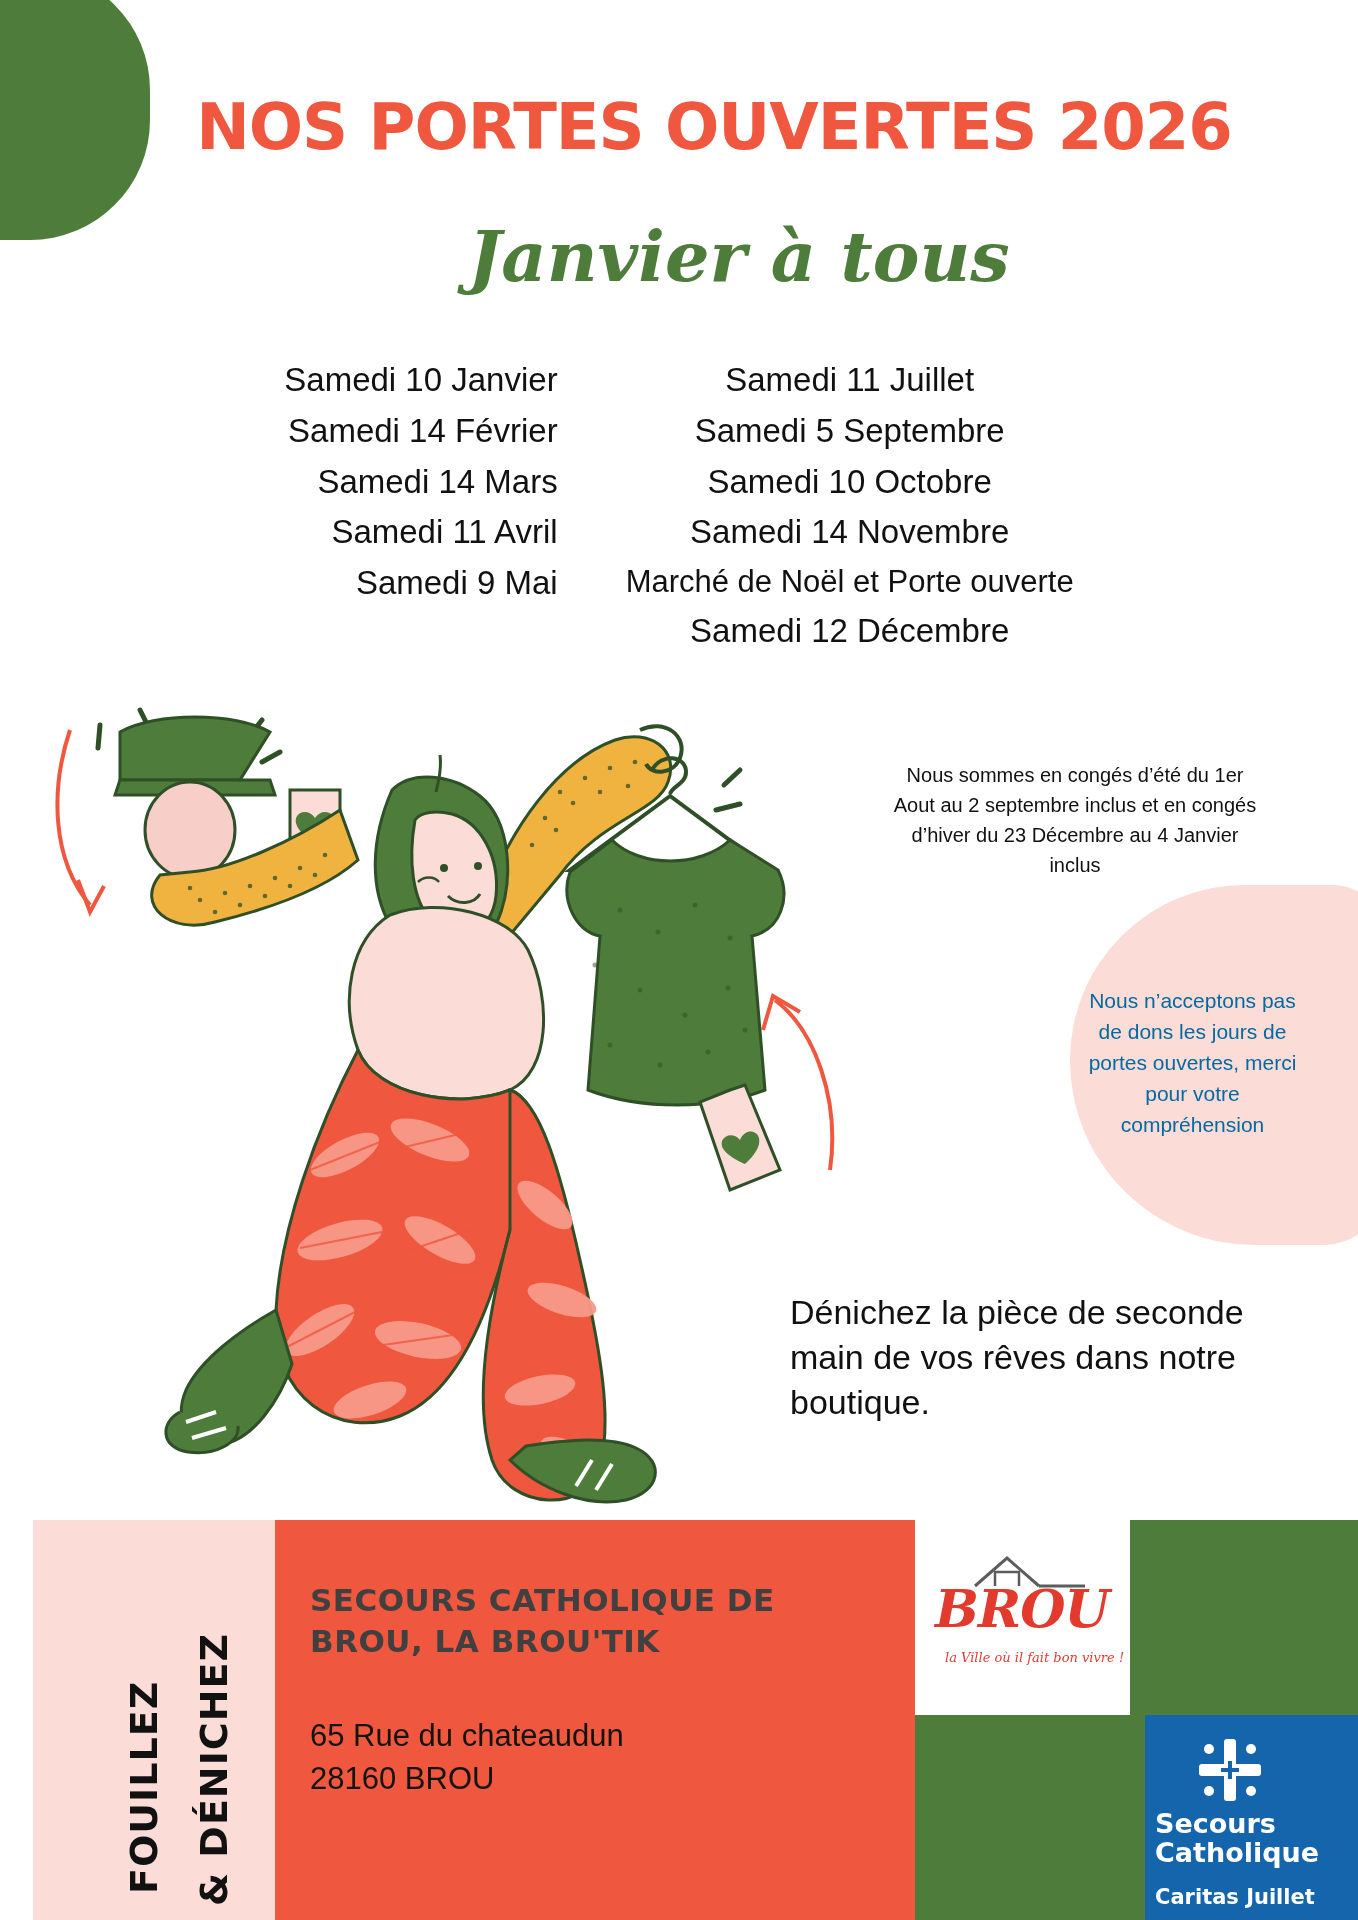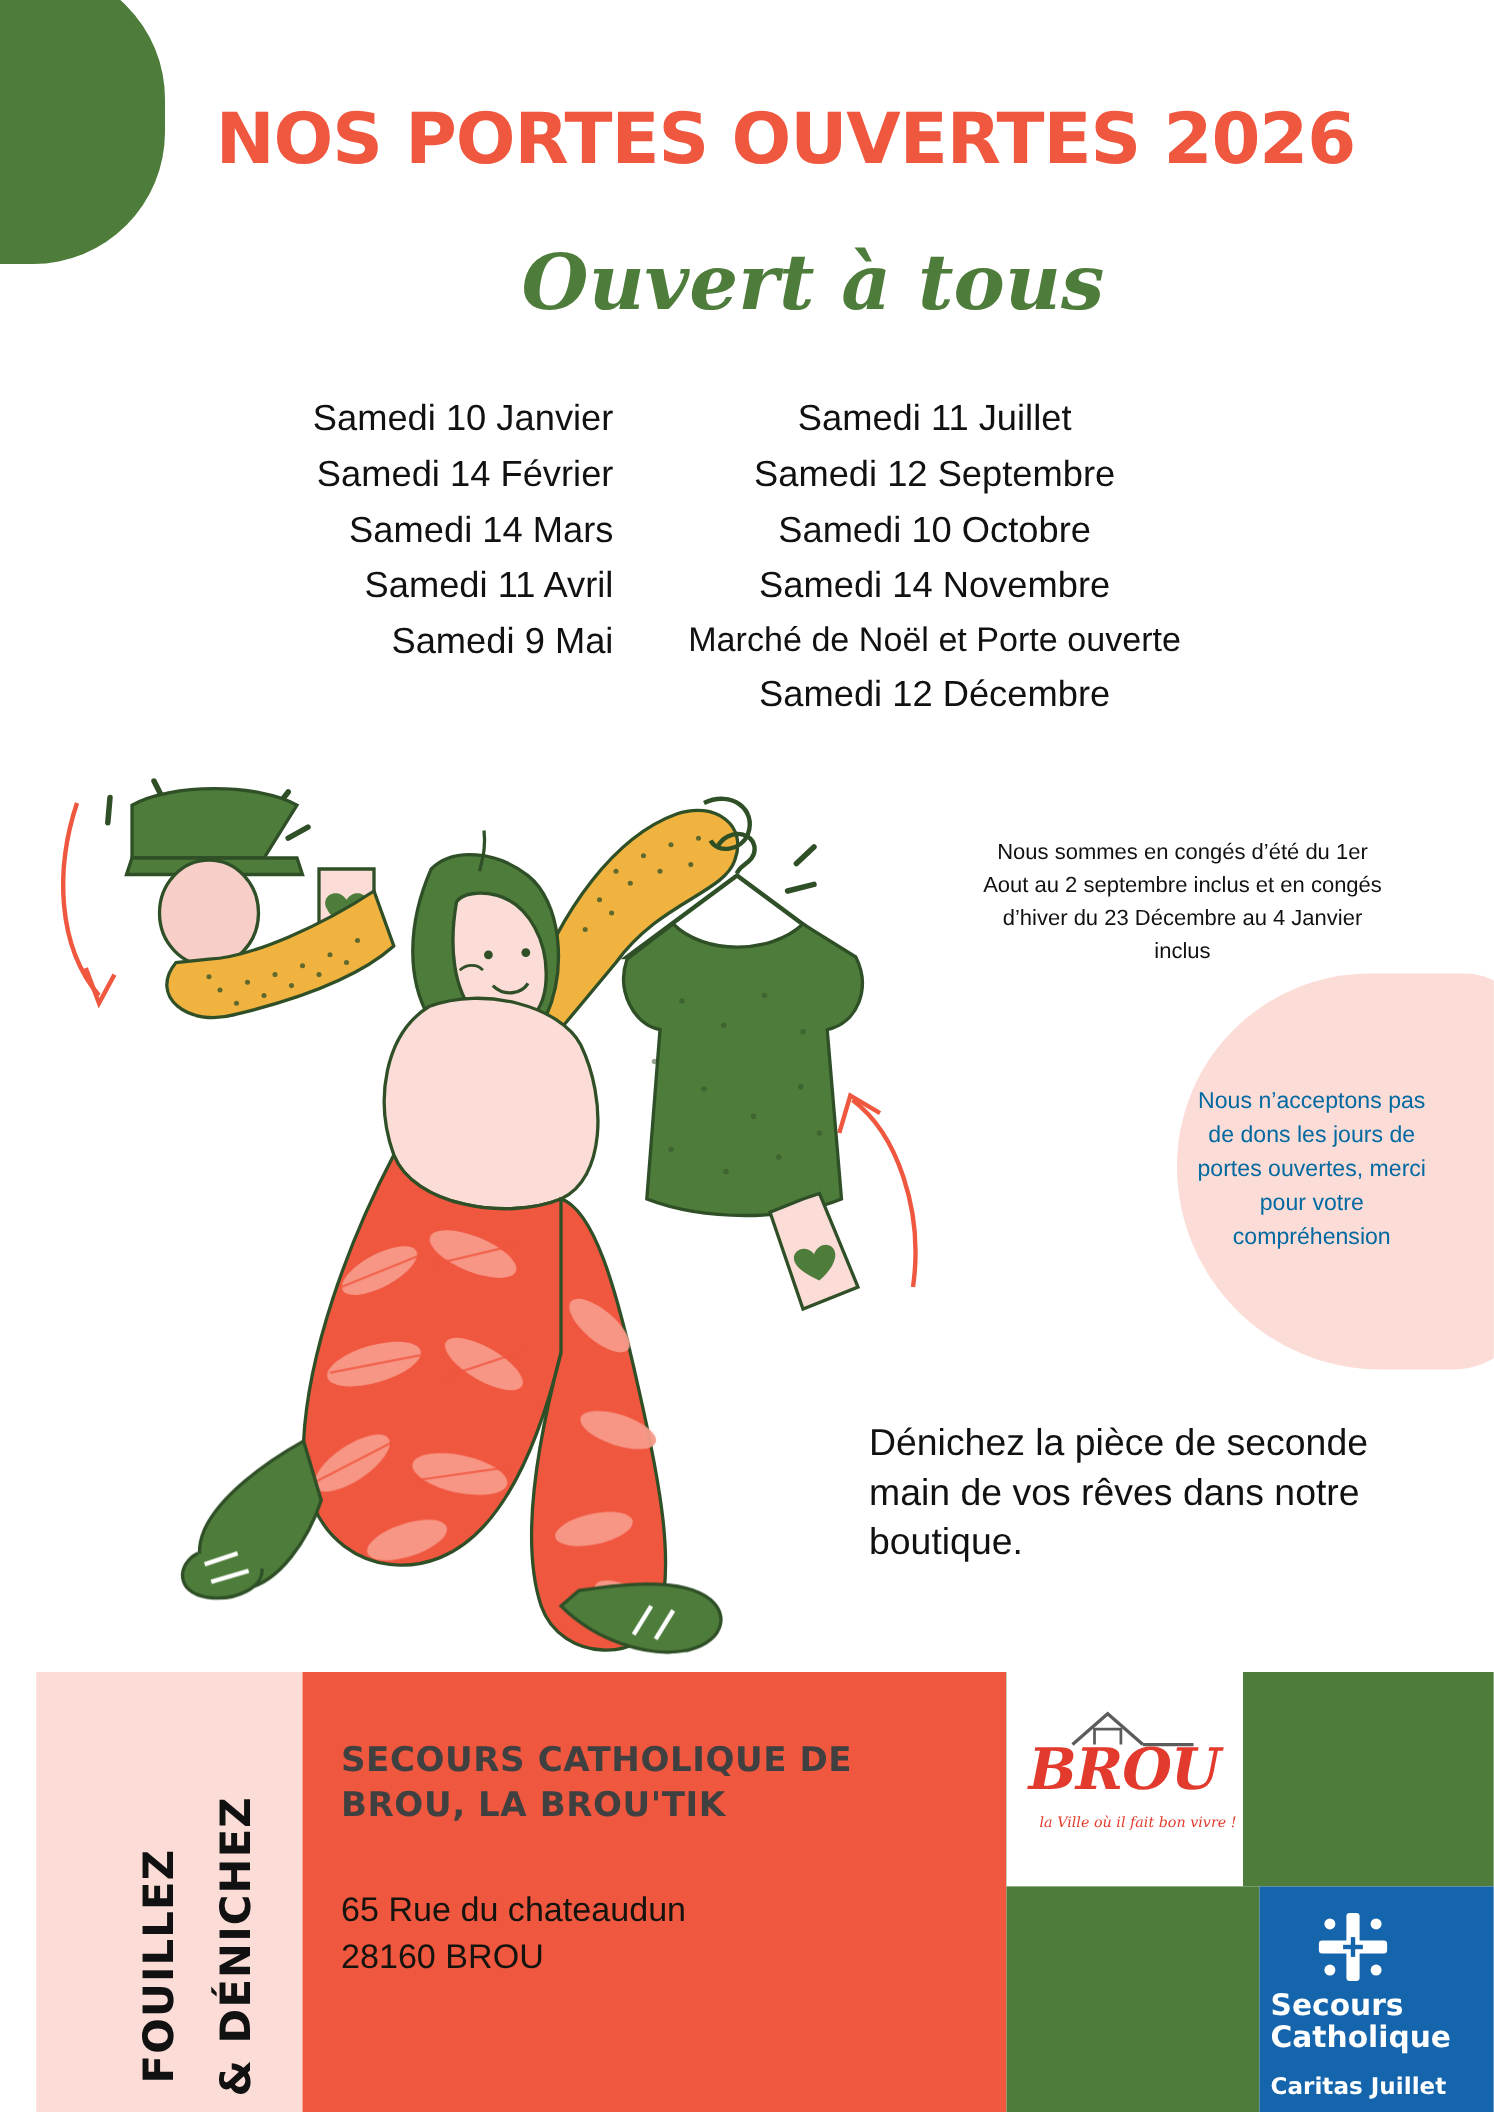--- a/index.html
+++ b/index.html
@@ -307,33 +307,33 @@
   }
 </style>
 </head>
 <body>
 
 <div class="scan-mark">· ·</div>
 
 <div class="green-arc"></div>
 
 <div class="title-main">NOS PORTES OUVERTES 2026</div>
-<div class="title-sub">Ouvert à tous</div>
+<div class="title-sub">Janvier à tous</div>
 
 <div class="dates">
   <div class="dates-col left">
     <div class="date-item">Samedi 10 Janvier</div>
     <div class="date-item">Samedi 14 Février</div>
     <div class="date-item">Samedi 14 Mars</div>
     <div class="date-item">Samedi 11 Avril</div>
     <div class="date-item">Samedi 9 Mai</div>
   </div>
   <div class="dates-col right">
     <div class="date-item">Samedi 11 Juillet</div>
-    <div class="date-item">Samedi 12 Septembre</div>
+    <div class="date-item">Samedi 5 Septembre</div>
     <div class="date-item">Samedi 10 Octobre</div>
     <div class="date-item">Samedi 14 Novembre</div>
     <div class="date-item">Marché de Noël et Porte ouverte</div>
     <div class="date-item">Samedi 12 Décembre</div>
   </div>
 </div>
 
 <div class="holiday-note">Nous sommes en congés d’été du 1er Aout au 2 septembre inclus et en congés d’hiver du 23 Décembre au 4 Janvier inclus</div>
 
 <div class="pink-blob"></div>

